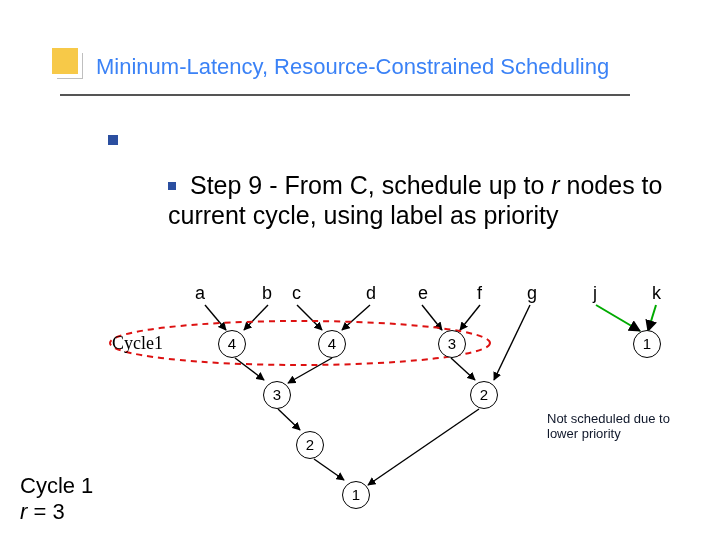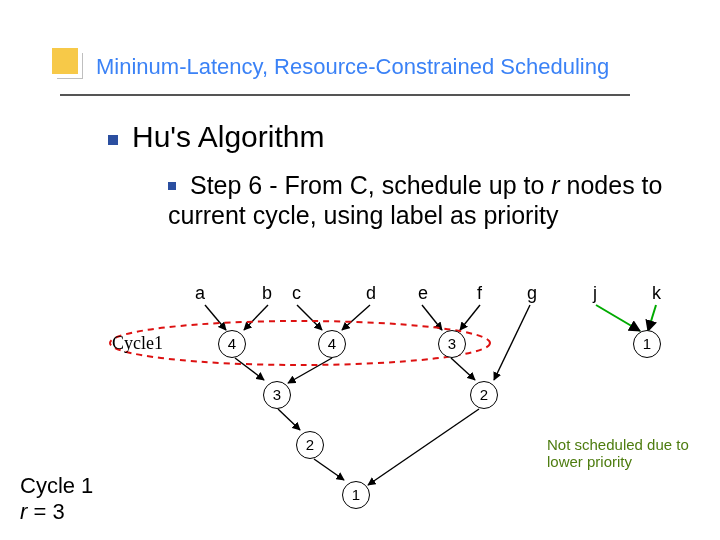--- a/index.html
+++ b/index.html
@@ -94,45 +94,45 @@
   .footer {
     position: absolute;
     left: 20px;
     bottom: 16px;
     font-size: 22px;
     line-height: 1.15;
   }
   .note {
     position: absolute;
     right: 28px;
-    top: 436px;
+    top: 412px;
     width: 145px;
-    font-size: 15px;
-    color: #4d7c0f;
+    font-size: 13px;
+    color: #0f172a;
     line-height: 1.15;
   }
   svg.overlay {
     position: absolute;
     top: 0;
     left: 0;
   }
 </style>
 </head>
 <body>
 
 <div class="corner-block"></div>
 <div class="title">Mininum-Latency, Resource-Constrained Scheduling</div>
 <hr class="title-rule">
 
 <div class="line1">
-  <span class="bullet"></span><span>Hu's Algorithm</span>
+  <span class="bullet"></span>
 </div>
 
 <div class="line2">
-  <span class="bullet small"></span><span>Step 6 - From C, schedule up to </span><i>r</i><span> nodes to current cycle, using label as priority</span>
+  <span class="bullet small"></span><span>Step 9 - From C, schedule up to </span><i>r</i><span> nodes to current cycle, using label as priority</span>
 </div>
 
 <div class="diagram">
 
   <svg class="overlay" width="720" height="265">
     <defs>
       <marker id="ah" viewBox="0 0 10 10" refX="9" refY="5" markerWidth="6" markerHeight="6" orient="auto-start-reverse">
         <path d="M 0 0 L 10 5 L 0 10 z" fill="#000"></path>
       </marker>
     </defs>

